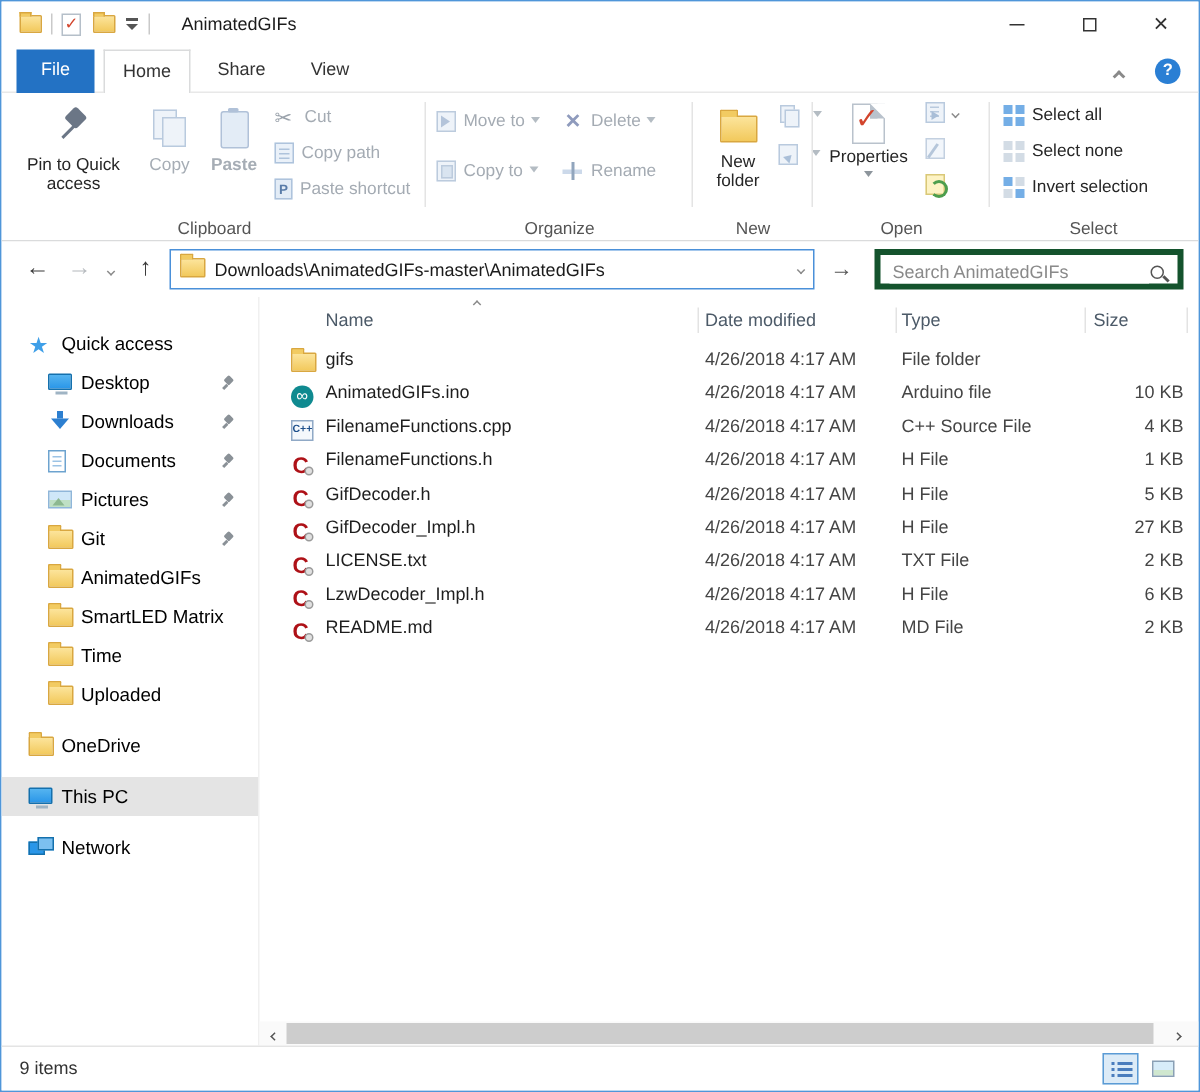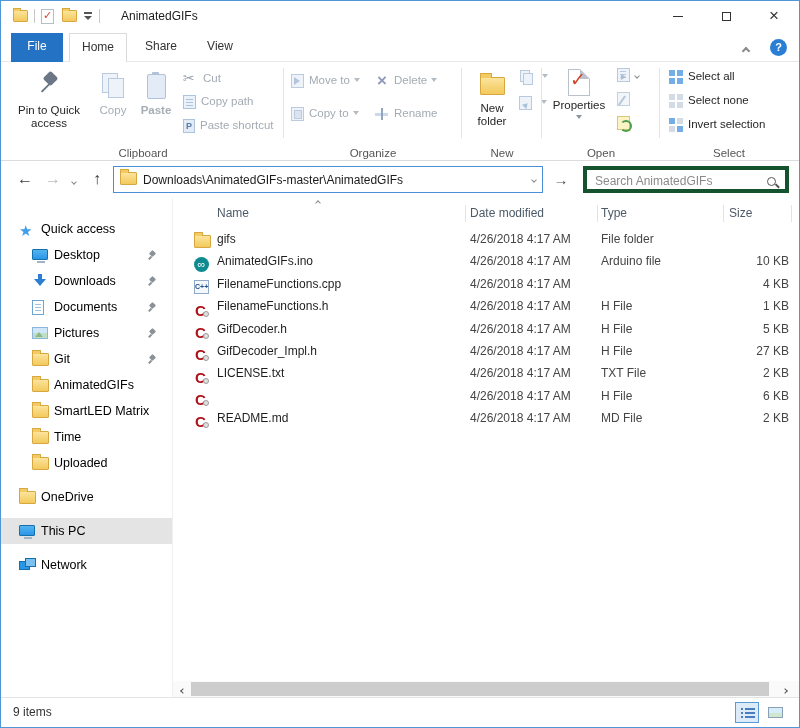--- a/index.html
+++ b/index.html
@@ -426,20 +426,21 @@
             <span class="c-name">AnimatedGIFs.ino</span>
             <span class="c-date">4/26/2018 4:17 AM</span>
             <span class="c-type">Arduino file</span>
             <span class="c-size">10 KB</span>
           </div>
 
           <div class="frow">
             <span class="c-icon"><span class="ib ic-cpp"></span></span>
             <span class="c-name">FilenameFunctions.cpp</span>
             <span class="c-date">4/26/2018 4:17 AM</span>
+            <span class="c-type">C++ Source File</span>
             <span class="c-size">4 KB</span>
           </div>
 
           <div class="frow">
             <span class="c-icon"><span class="ib ic-hfile"></span></span>
             <span class="c-name">FilenameFunctions.h</span>
             <span class="c-date">4/26/2018 4:17 AM</span>
             <span class="c-type">H File</span>
             <span class="c-size">1 KB</span>
           </div>
@@ -463,20 +464,21 @@
           <div class="frow">
             <span class="c-icon"><span class="ib ic-hfile"></span></span>
             <span class="c-name">LICENSE.txt</span>
             <span class="c-date">4/26/2018 4:17 AM</span>
             <span class="c-type">TXT File</span>
             <span class="c-size">2 KB</span>
           </div>
 
           <div class="frow">
             <span class="c-icon"><span class="ib ic-hfile"></span></span>
+            <span class="c-name">LzwDecoder_Impl.h</span>
             <span class="c-date">4/26/2018 4:17 AM</span>
             <span class="c-type">H File</span>
             <span class="c-size">6 KB</span>
           </div>
 
           <div class="frow">
             <span class="c-icon"><span class="ib ic-hfile"></span></span>
             <span class="c-name">README.md</span>
             <span class="c-date">4/26/2018 4:17 AM</span>
             <span class="c-type">MD File</span>

